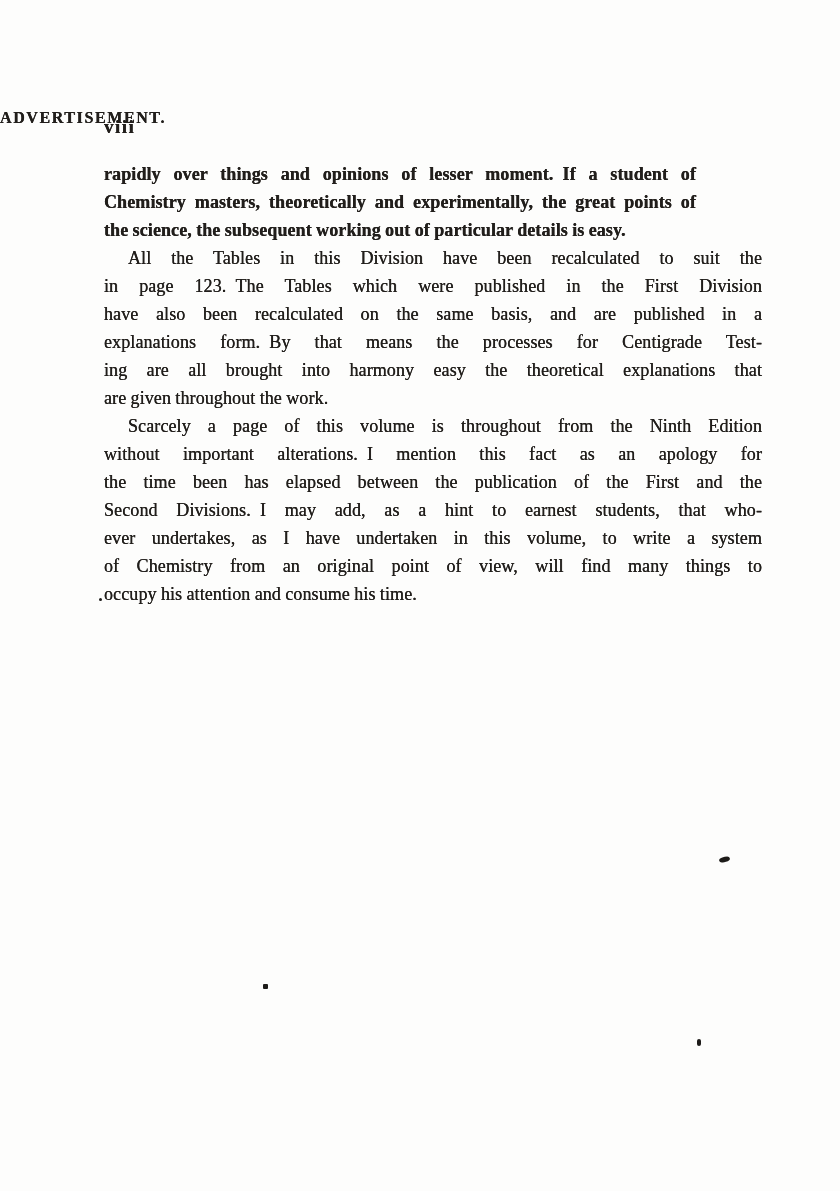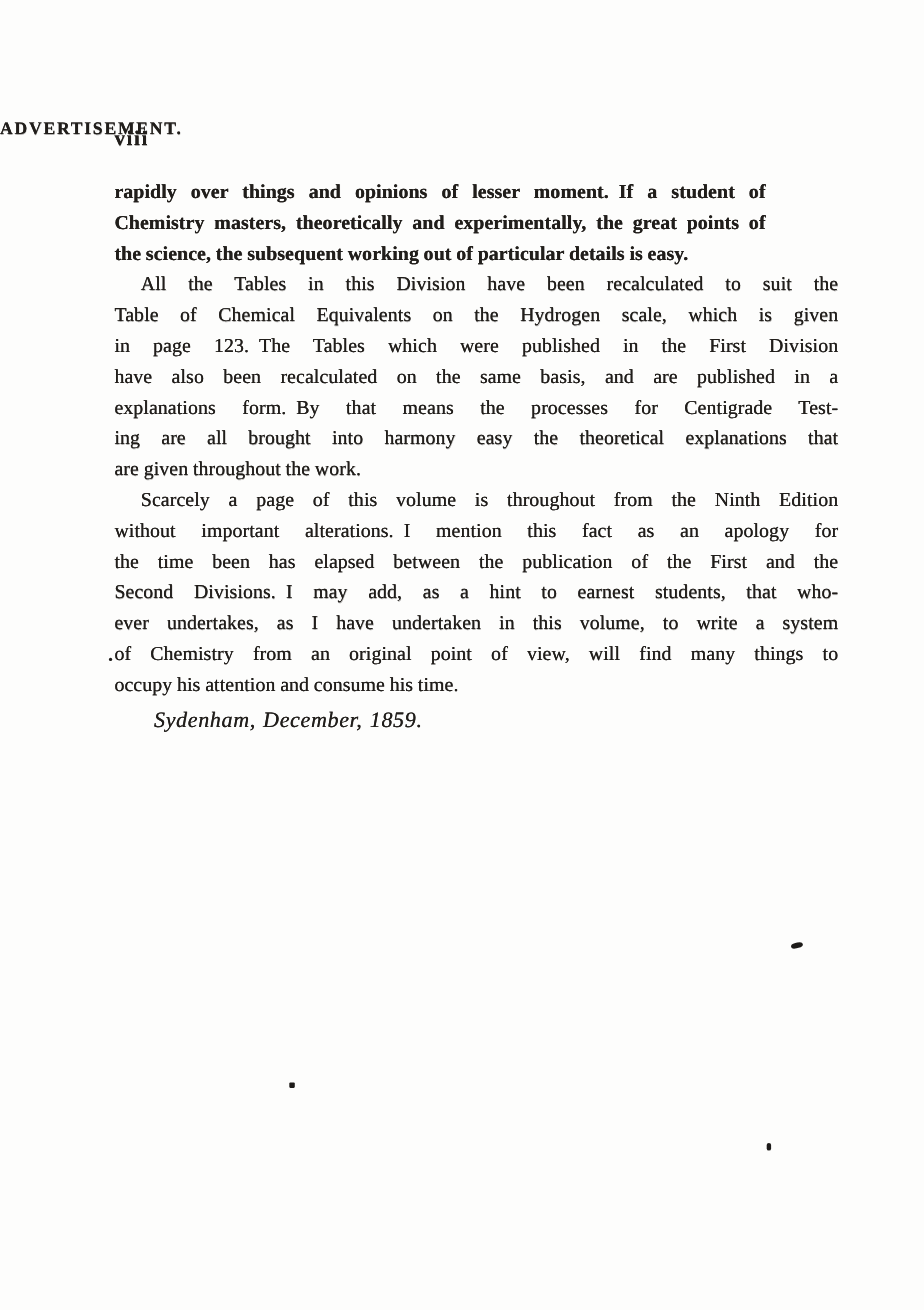--- a/index.html
+++ b/index.html
@@ -55,38 +55,36 @@
   <span class="running-head ink">ADVERTISEMENT.</span>
 
   <div class="content ink">
       <div class="para w1">
         <div class="line">rapidly over things and opinions of lesser moment. If a student of</div>
         <div class="line">Chemistry masters, theoretically and experimentally, the great points of</div>
         <div class="line last">the science, the subsequent working out of particular details is easy.</div>
       </div>
       <div class="para w2 indent">
         <div class="line">All the Tables in this Division have been recalculated to suit the</div>
-        <div class="line">Table of Chemical Equivalents on the Hydrogen scale, which is given</div>
         <div class="line">in page 123. The Tables which were published in the First Division</div>
         <div class="line">have also been recalculated on the same basis, and are published in a</div>
         <div class="line">explanations form. By that means the processes for Centigrade Test-</div>
         <div class="line">ing are all brought into harmony easy the theoretical explanations that</div>
         <div class="line last">are given throughout the work.</div>
       </div>
       <div class="para w2 indent">
         <div class="line">Scarcely a page of this volume is throughout from the Ninth Edition</div>
         <div class="line">without important alterations. I mention this fact as an apology for</div>
         <div class="line">the time been has elapsed between the publication of the First and the</div>
         <div class="line">Second Divisions. I may add, as a hint to earnest students, that who-</div>
         <div class="line">ever undertakes, as I have undertaken in this volume, to write a system</div>
         <div class="line">of Chemistry from an original point of view, will find many things to</div>
         <div class="line last">occupy his attention and consume his time.</div>
       </div>
     </div>
 
-  <div class="signature ink">Sydenham, December, 1859.</div>
 
   <div class="speck s1"></div>
   <div class="speck s2"></div>
   <div class="speck s3"></div>
   <div class="speck s4"></div>
 
 </div>
 
 </body></html>

